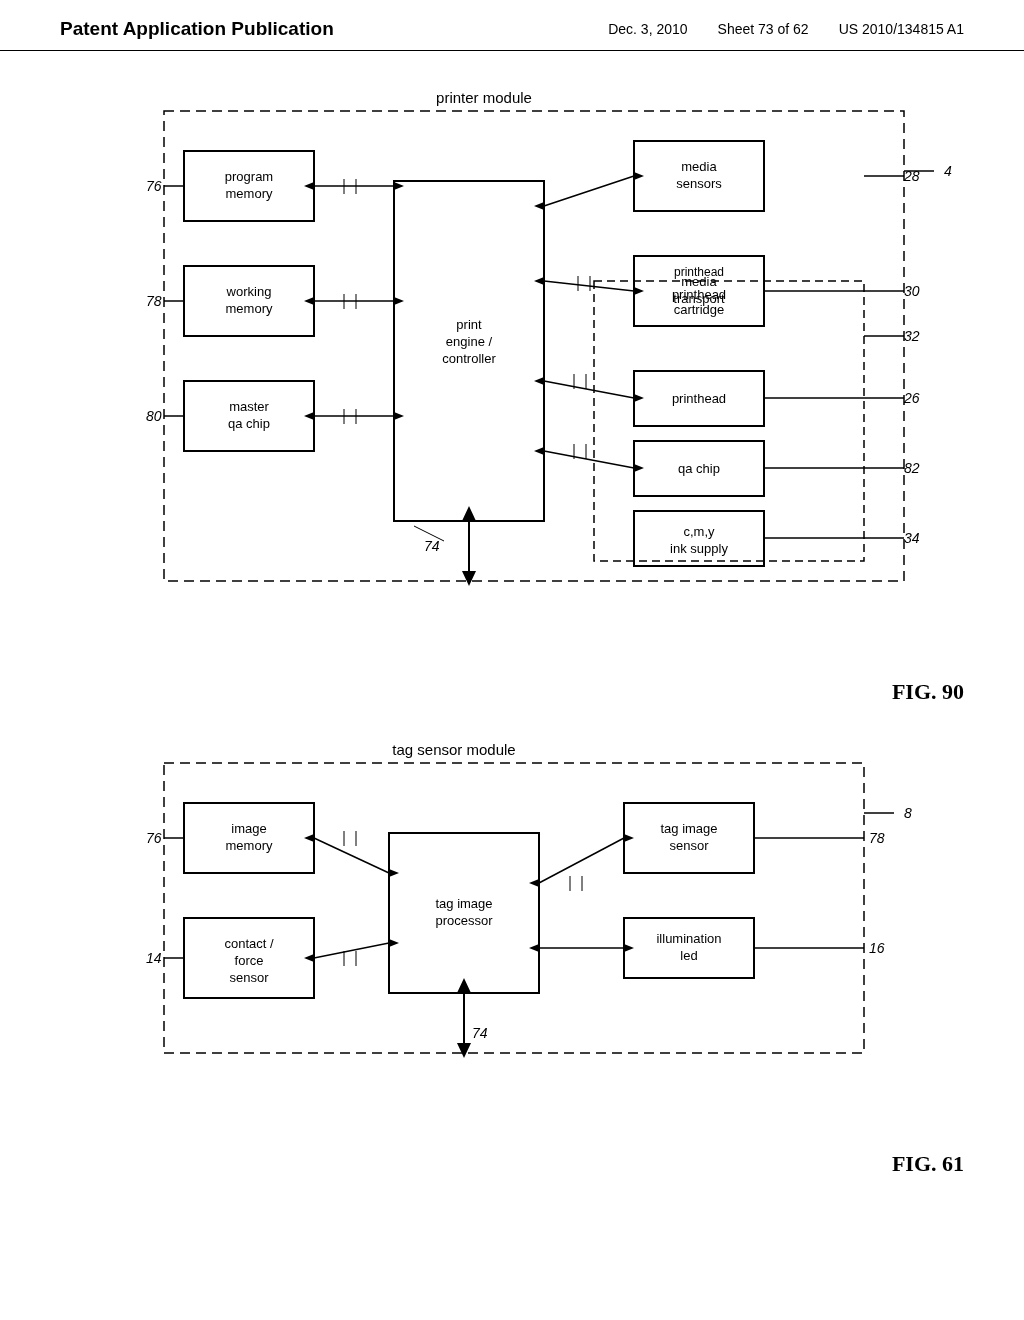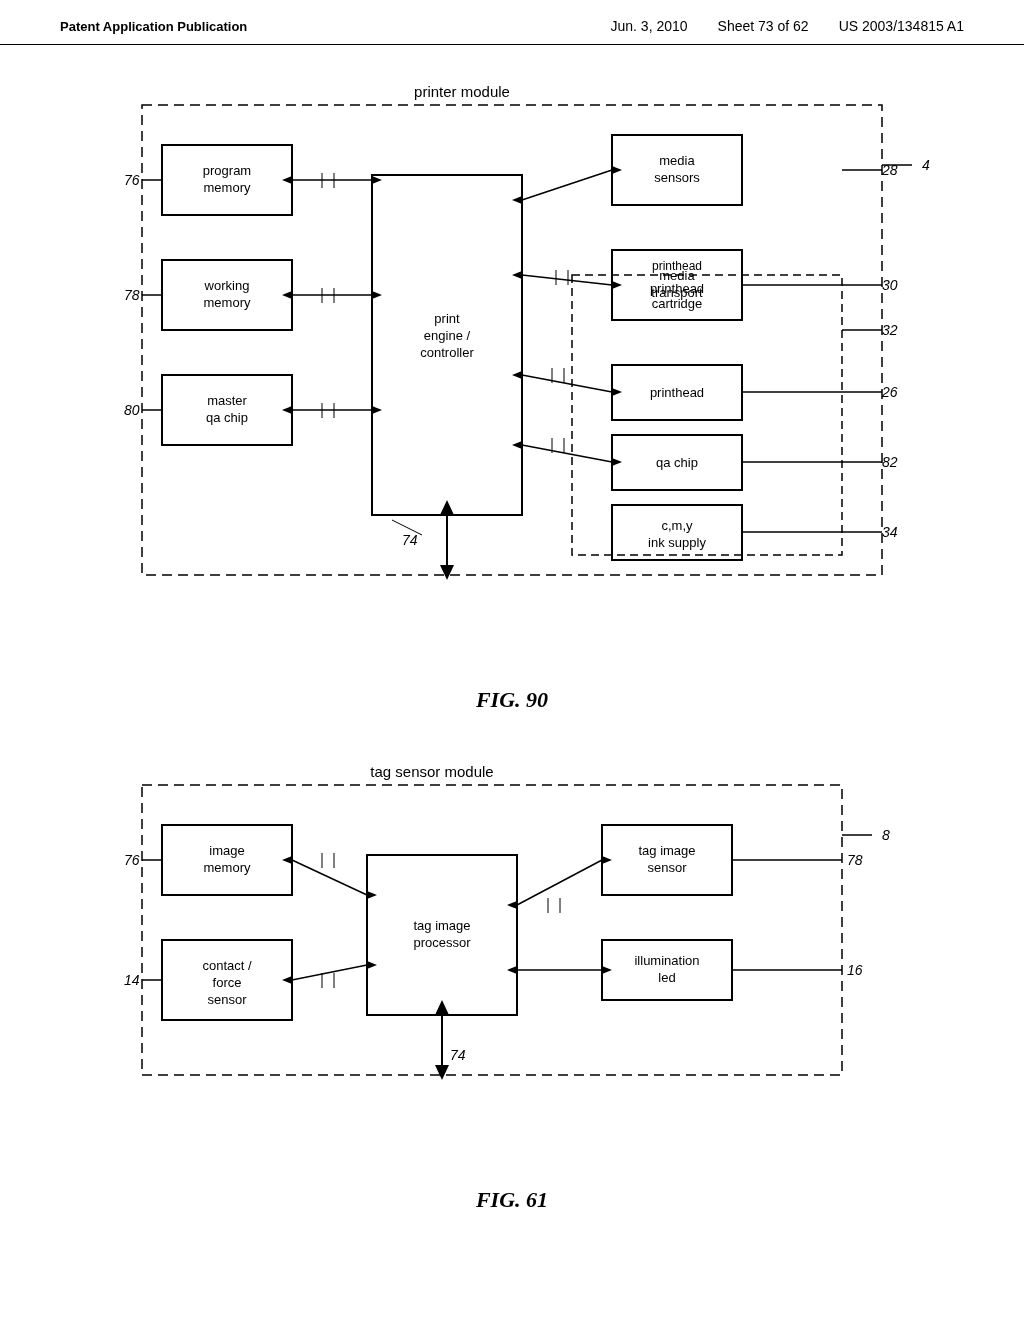--- a/index.html
+++ b/index.html
@@ -15,64 +15,63 @@
     
     .header {
       display: flex;
       justify-content: space-between;
       align-items: center;
       padding: 18px 60px 10px 60px;
       border-bottom: 1px solid #000;
     }
     .header-title {
       font-weight: bold;
-      font-size: 13px;
+      font-size: 19px;
     }
     .header-meta {
       font-size: 14px;
       display: flex;
       gap: 30px;
     }
 
     
     .content {
       padding: 30px 60px;
     }
 
     
     .diagram-container {
       display: flex;
       flex-direction: column;
-      align-items: center;
-      gap: 42px;
+      align-items: flex-end;
+      gap: 28px;
     }
 
     
     .fig-label {
-      font-style: italic;
       font-size: 22px;
       font-weight: bold;
       margin-top: 10px;
       font-family: 'Times New Roman', serif;
     }
 
     
     .diagram-svg {
       display: block;
     }
   </style>
 </head>
 <body>
 
 <div class="header">
   <div class="header-title">Patent Application Publication</div>
   <div class="header-meta">
-    <span>Jun. 3, 2010</span>
+    <span>Dec. 3, 2010</span>
     <span>Sheet 73 of 62</span>
-    <span>US 2003/134815 A1</span>
+    <span>US 2010/134815 A1</span>
   </div>
 </div>
 
 <div class="content">
   <div class="diagram-container">
 
     <svg class="diagram-svg" width="860" height="560" viewBox="0 0 860 560">
 
       <rect x="60" y="30" width="740" height="470" fill="none" stroke="#000" stroke-width="1.5" stroke-dasharray="10,6"></rect>
 

